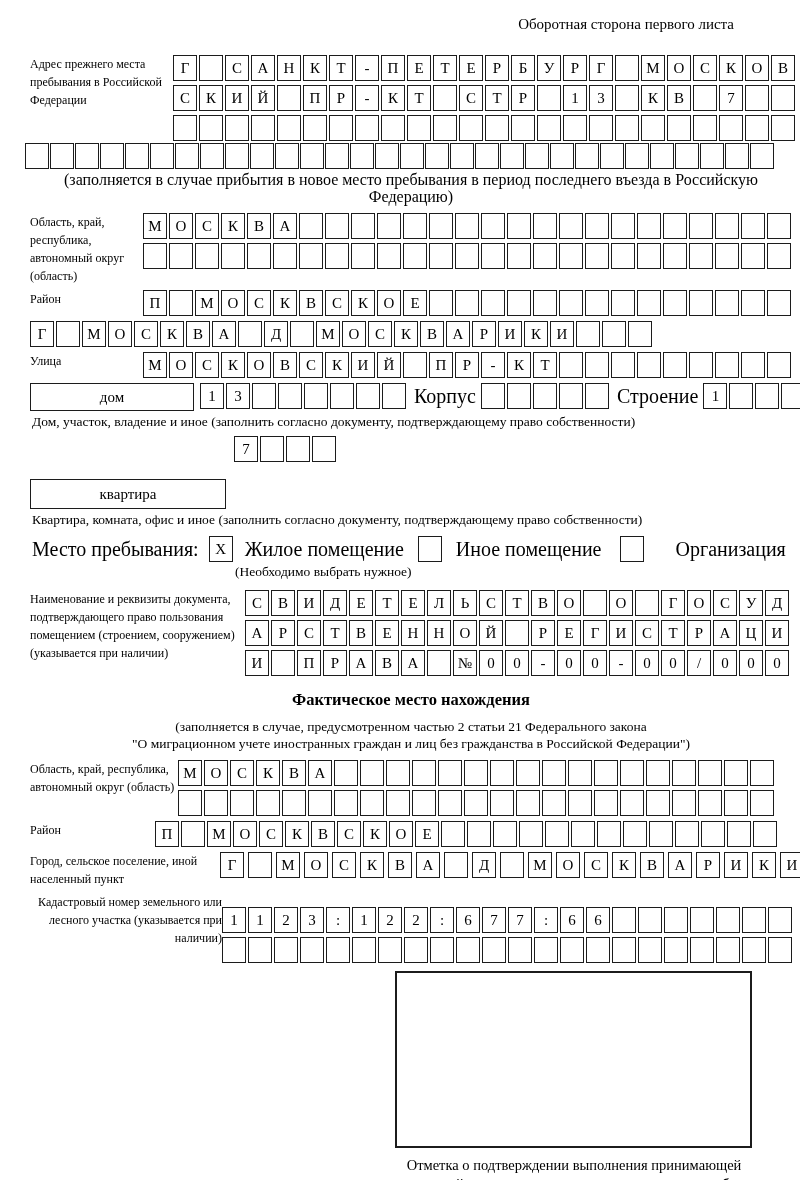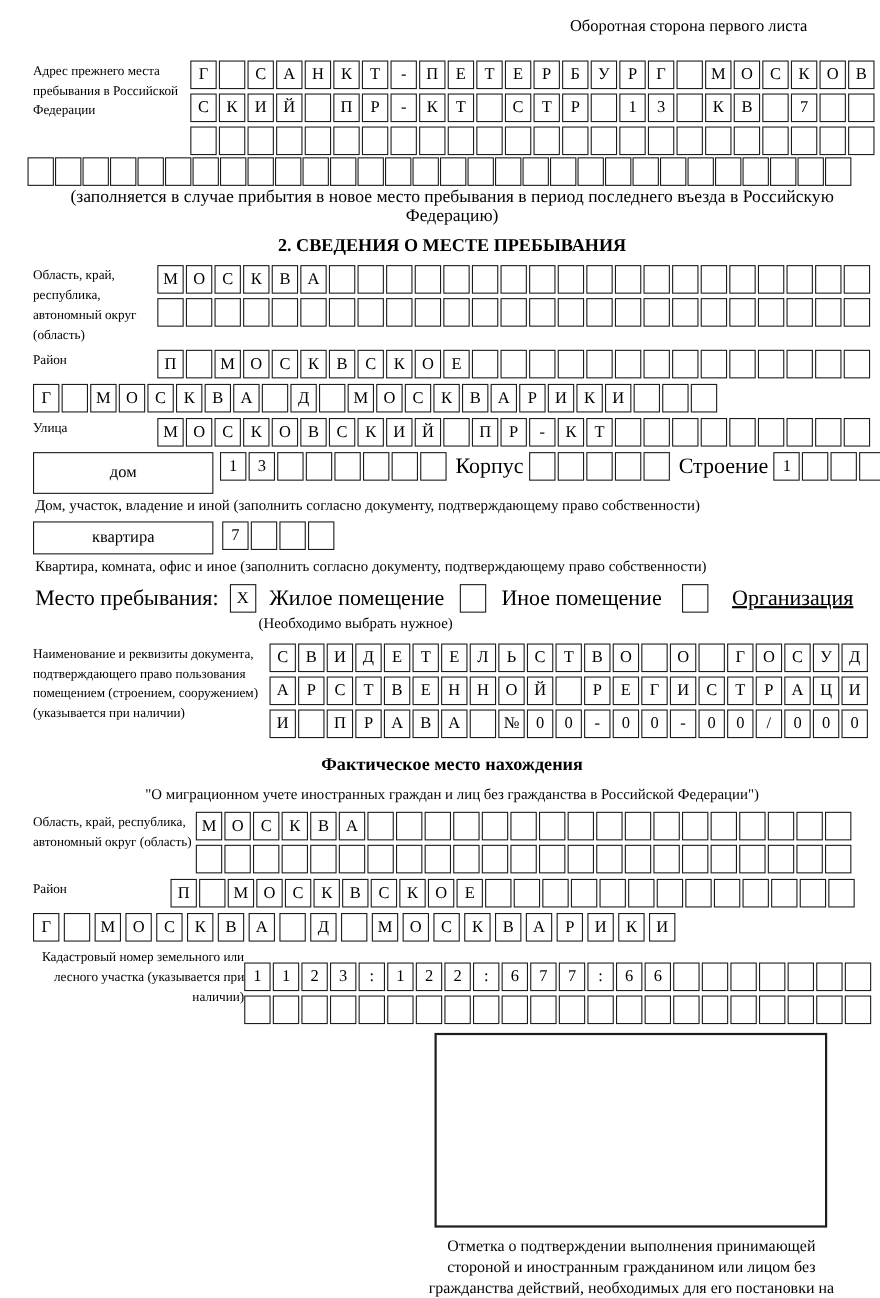--- a/index.html
+++ b/index.html
@@ -16,21 +16,21 @@
   .cell { box-sizing:border-box; width:24px; height:26px; border:1.8px solid #1c1c1c;
           display:inline-flex; align-items:center; justify-content:center;
           font-size:15px; flex-shrink:0; background:#fff; }
   .tight { gap:1px; }
   .tight .cell { width:24px; }
 
   .note { font-size:16px; text-align:center; margin:2px 0 8px 0; line-height:17px; }
   .note-left { font-size:13.5px; text-align:left; margin:0 0 6px 2px; line-height:17px; }
   .sec-title { font-size:16.5px; font-weight:bold; text-align:center; margin:8px 0 8px 0; }
 
-  .bigbox { box-sizing:border-box; border:1.8px solid #1c1c1c; height:38px;
+  .bigbox { box-sizing:border-box; border:1.8px solid #1c1c1c; height:28px;
             display:flex; align-items:center; justify-content:center; font-size:15px; flex-shrink:0; }
   .inline-lbl { font-size:20px; line-height:26px; flex-shrink:0; }
 
   .stay-row { display:flex; align-items:center; margin:8px 0 2px 2px; }
   .stay-note { font-size:13.5px; margin:2px 0 10px 205px; }
 
   .fact-note { font-size:13.5px; text-align:center; line-height:17px; margin:0; }
 
   .stamp-box { box-sizing:border-box; width:357px; height:177px; border:2px solid #1c1c1c;
                margin:8px 0 0 365px; background:#fff; }
@@ -156,21 +156,20 @@
       <span class="cell"></span>
       <span class="cell"></span>
       <span class="cell"></span>
       <span class="cell"></span>
       <span class="cell"></span>
       <span class="cell"></span>
       <span class="cell"></span>
     </div>
   <div class="note">(заполняется в случае прибытия в новое место пребывания в период последнего въезда в Российскую Федерацию)</div>
 
-  <div class="sec-title">2. СВЕДЕНИЯ О МЕСТЕ ПРЕБЫВАНИЯ</div>
 
   <div class="row">
     <div class="lbl" style="width:113px;">Область, край, республика, автономный округ (область)</div>
     <div class="cellcol">
       <div class="cells">
           <span class="cell">М</span>
           <span class="cell">О</span>
           <span class="cell">С</span>
           <span class="cell">К</span>
           <span class="cell">В</span>
@@ -337,41 +336,41 @@
         <span class="cell"></span>
       </div>
     <div class="inline-lbl" style="margin-left:8px;">Строение</div>
     <div class="cells" style="margin-left:5px;">
         <span class="cell">1</span>
         <span class="cell"></span>
         <span class="cell"></span>
         <span class="cell"></span>
       </div>
   </div>
-  <div class="note-left">Дом, участок, владение и иной (заполнить согласно документу, подтверждающему право собственности)</div>
+  <div class="note-left">Дом, участок, владение и иное (заполнить согласно документу, подтверждающему право собственности)</div>
 
   <div class="row mb2">
-    <div class="bigbox" style="width:164px; height:30px;">квартира</div>
+    <div class="bigbox" style="width:196px; height:30px;margin-top:43px;">квартира</div>
     <div class="cells" style="margin-left:8px;">
         <span class="cell">7</span>
         <span class="cell"></span>
         <span class="cell"></span>
         <span class="cell"></span>
       </div>
   </div>
   <div class="note-left">Квартира, комната, офис и иное (заполнить согласно документу, подтверждающему право собственности)</div>
 
   <div class="stay-row">
     <span class="inline-lbl">Место пребывания:</span>
     <span class="cell" style="margin-left:10px;">X</span>
     <span class="inline-lbl" style="margin-left:12px;">Жилое помещение</span>
     <span class="cell" style="margin-left:14px;"></span>
     <span class="inline-lbl" style="margin-left:14px;">Иное помещение</span>
     <span class="cell" style="margin-left:18px;"></span>
-    <span class="inline-lbl" style="margin-left:22px;text-decoration:underline;">Организация</span>
+    <span class="inline-lbl" style="margin-left:32px;">Организация</span>
   </div>
   <div class="stay-note">(Необходимо выбрать нужное)</div>
 
   <div class="row">
     <div class="lbl" style="width:215px;">Наименование и реквизиты документа, подтверждающего право пользования помещением (строением, сооружением) (указывается при наличии)</div>
     <div class="cellcol">
       <div class="cells">
           <span class="cell">С</span>
           <span class="cell">В</span>
           <span class="cell">И</span>
@@ -437,20 +436,21 @@
           <span class="cell">0</span>
           <span class="cell">/</span>
           <span class="cell">0</span>
           <span class="cell">0</span>
           <span class="cell">0</span>
         </div>
     </div>
   </div>
 
   <div class="sec-title mt14">Фактическое место нахождения</div>
+  <div class="fact-note">(заполняется в случае, предусмотренном частью 2 статьи 21 Федерального закона</div>
   <div class="fact-note" style="margin-bottom:8px;">"О миграционном учете иностранных граждан и лиц без гражданства в Российской Федерации")</div>
 
   <div class="row">
     <div class="lbl" style="width:148px;">Область, край, республика, автономный округ (область)</div>
     <div class="cellcol">
       <div class="cells">
           <span class="cell">М</span>
           <span class="cell">О</span>
           <span class="cell">С</span>
           <span class="cell">К</span>
@@ -526,20 +526,21 @@
         <span class="cell"></span>
         <span class="cell"></span>
         <span class="cell"></span>
         <span class="cell"></span>
         <span class="cell"></span>
         <span class="cell"></span>
       </div>
   </div>
 
   <div class="row">
+    <div class="lbl" style="width:190px;">Город, сельское поселение, иной населенный пункт</div>
     <div class="cells widegap">
         <span class="cell">Г</span>
         <span class="cell"></span>
         <span class="cell">М</span>
         <span class="cell">О</span>
         <span class="cell">С</span>
         <span class="cell">К</span>
         <span class="cell">В</span>
         <span class="cell">А</span>
         <span class="cell"></span>

